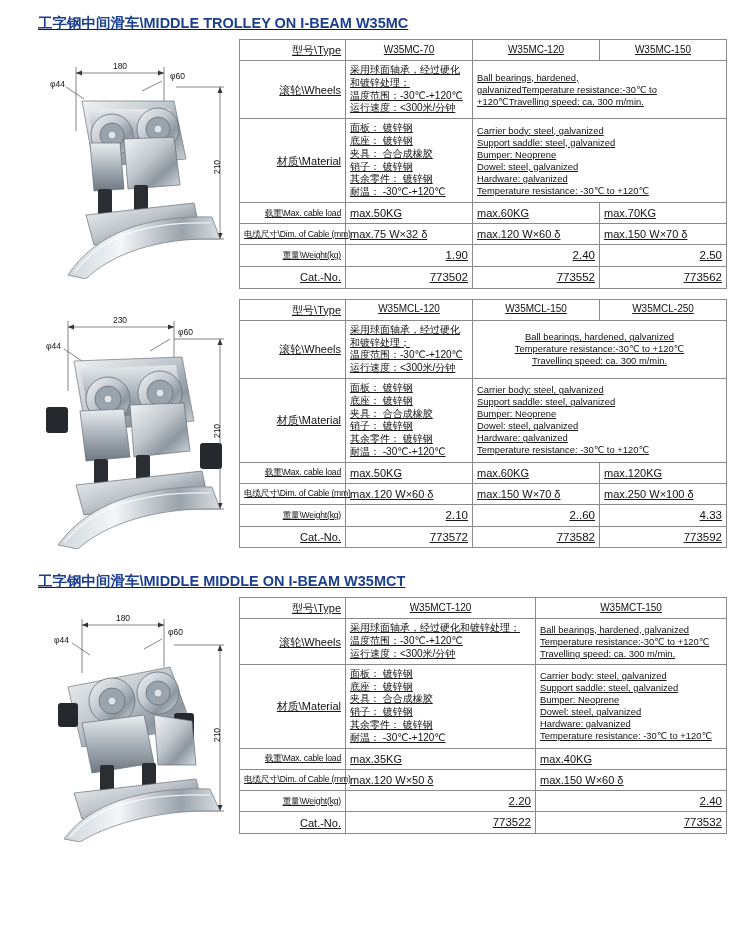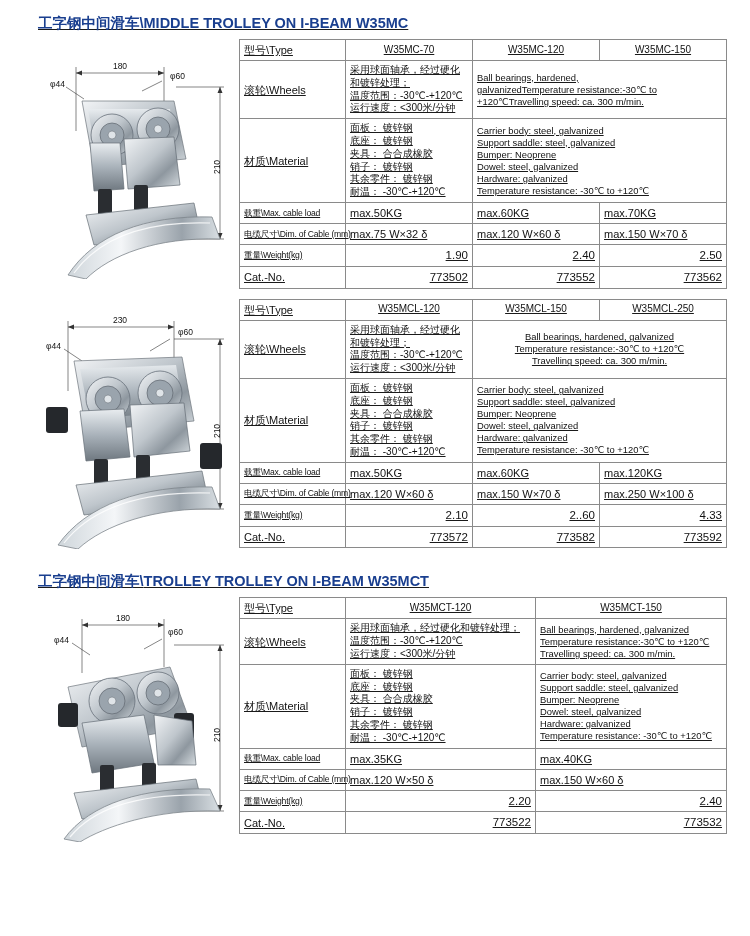--- a/index.html
+++ b/index.html
@@ -50,21 +50,21 @@
     color:#111;
   }
   table.spec td{
     border:1px solid #8a8a8a;
     padding:3px 4px;
     vertical-align:middle;
     line-height:1.28;
   }
   .lab{
     width:106px;
-    text-align:left;
+    text-align:right;
     font-size:11px;
     white-space:nowrap;
   }
   .lab.sm{font-size:8.6px;letter-spacing:-0.2px;}
   .hdr{text-align:center;font-size:10px;}
   .cn-cell{font-size:10px;line-height:1.35;white-space:pre-line;margin-left:22px;}
   .en-cell{font-size:9.4px;line-height:1.35;white-space:pre-line;margin-left:16px;}
   .en-cell.c{text-align:center;}
   .num{font-size:11px;}
   .nbig{text-align:right;font-size:11.5px;}
@@ -326,21 +326,21 @@
           </tr>
         </tbody>
       </table>
     </div>
   </div>
 
   <div class="spacer"></div>
 
   <div class="section">
     <div class="sec-title">
-      <span class="cn">工字钢中间滑车\</span><span class="en">TROLLEY TROLLEY ON I-BEAM W35MCT</span>
+      <span class="cn">工字钢中间滑车\</span><span class="en">MIDDLE MIDDLE ON I-BEAM W35MCT</span>
     </div>
     <div class="sec-body">
       <div class="draw">
         <svg width="215" height="245" viewBox="0 0 215 245">
           <g stroke="#333" stroke-width="0.6" fill="none">
             <line x1="58" y1="22" x2="58" y2="76"></line>
             <line x1="140" y1="22" x2="140" y2="70"></line>
             <line x1="58" y1="28" x2="140" y2="28"></line>
             <line x1="196" y1="48" x2="196" y2="214"></line>
             <line x1="150" y1="48" x2="200" y2="48"></line>

